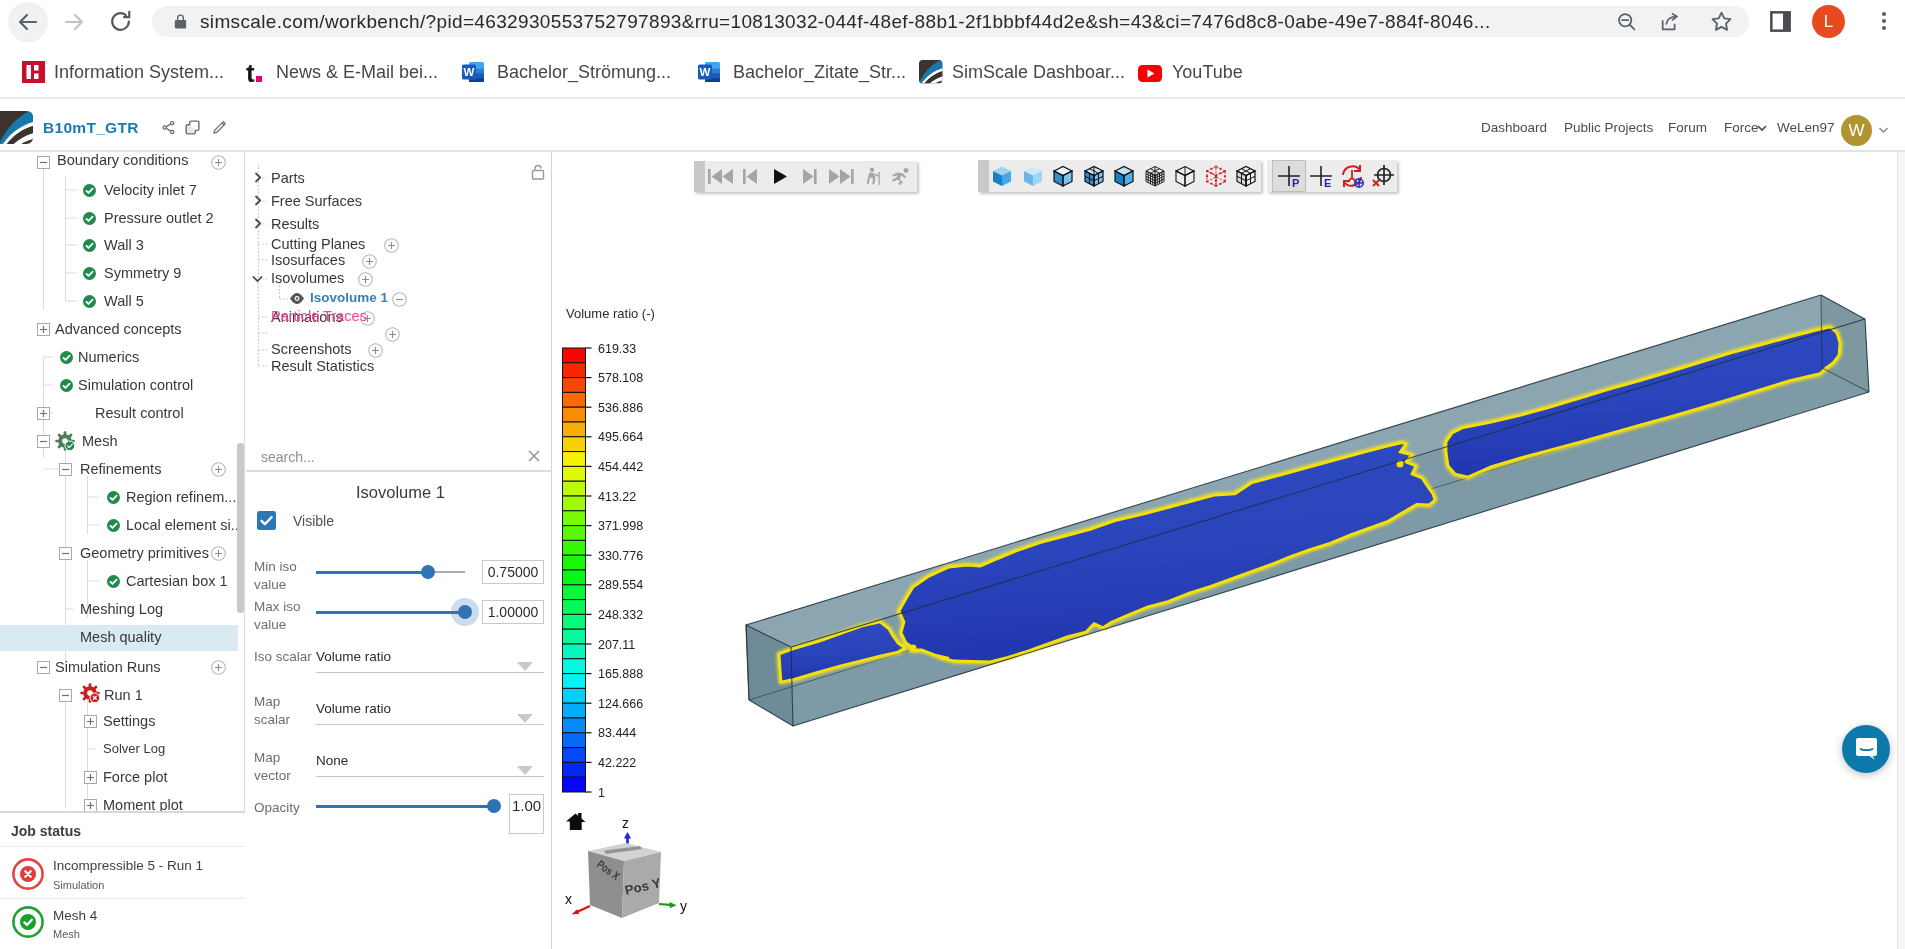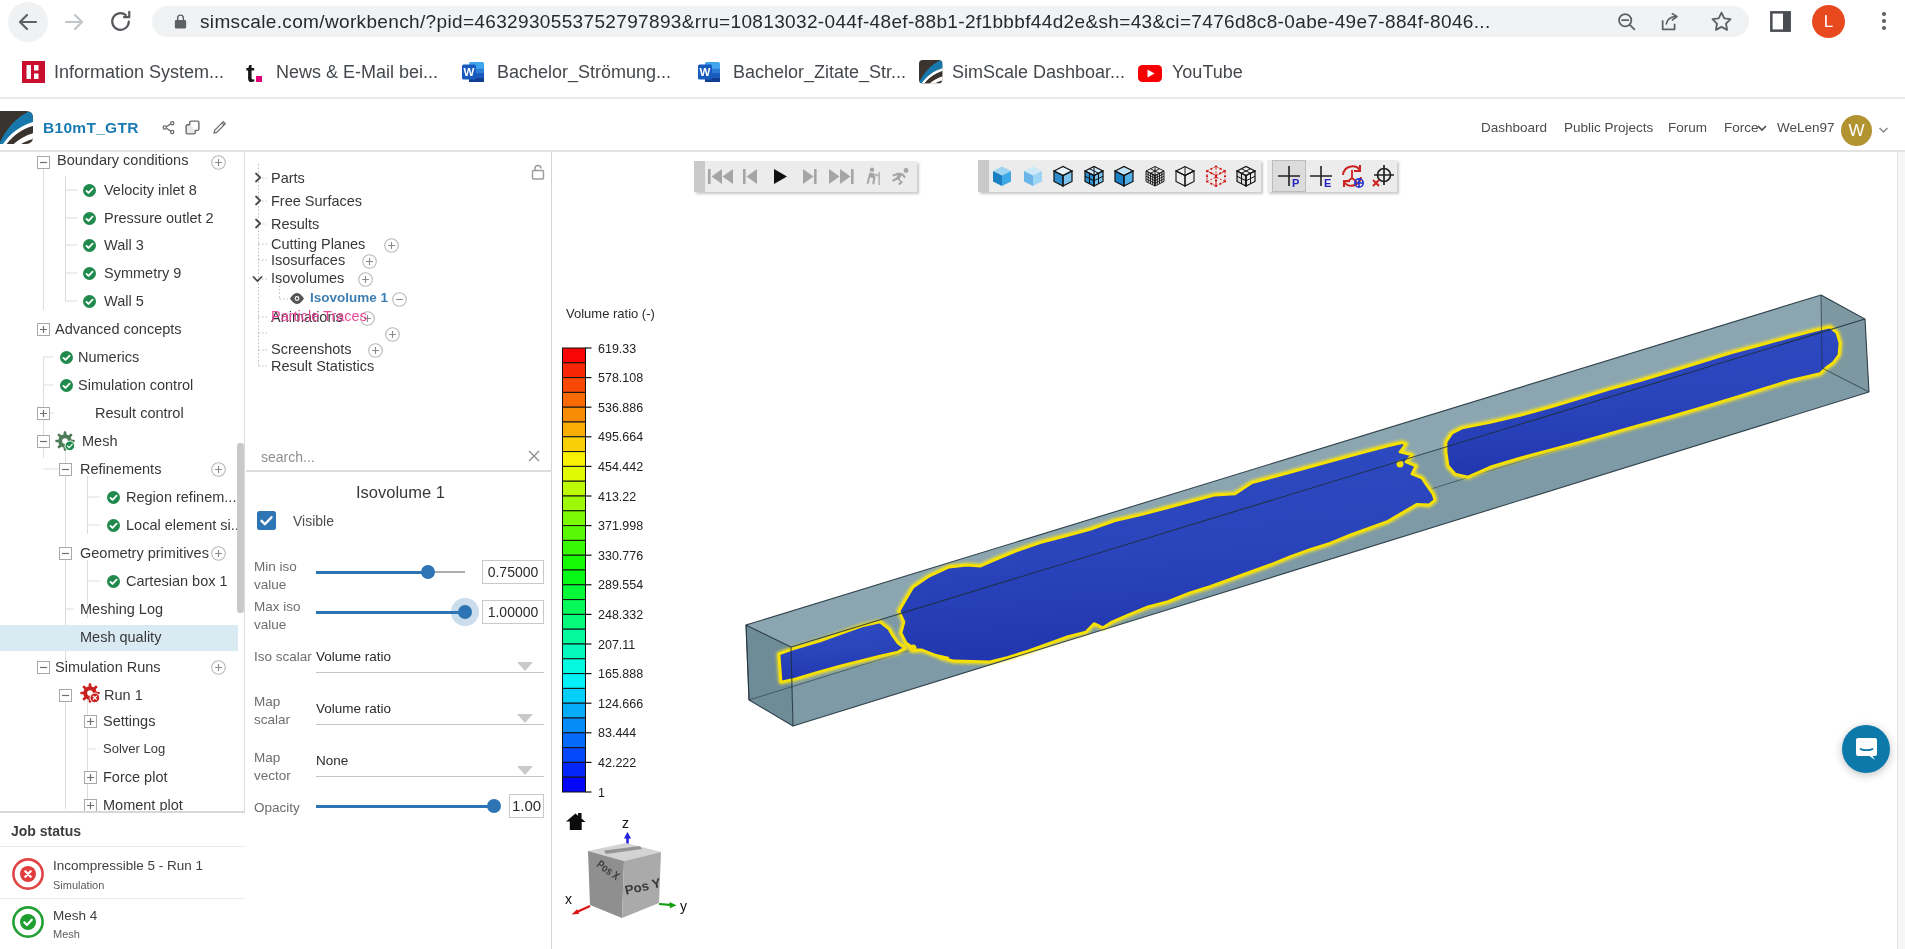--- a/index.html
+++ b/index.html
@@ -167,21 +167,21 @@
   </svg>
 <div class="abs" style="left:57px;top:152px;font-size:14.5px;color:#383838;font-weight:400;white-space:nowrap;">Boundary conditions</div>
 <svg class="abs" style="left:211px;top:155px" width="15" height="15" viewBox="0 0 15 15">
     <circle cx="7.5" cy="7.5" r="6.8" fill="none" stroke="#b9b9b9" stroke-width="1.1"></circle>
     <path d="M7.5 4.1v6.8M4.1 7.5h6.8" stroke="#8b8b8b" stroke-width="1.1"></path>
   </svg>
 <svg class="abs" style="left:83px;top:184px" width="13" height="13" viewBox="0 0 16 16">
     <circle cx="8" cy="8" r="8" fill="#1f8a4c"></circle>
     <path d="M4.2 8.4l2.6 2.6 5-5.2" fill="none" stroke="#fff" stroke-width="2.2" stroke-linecap="round" stroke-linejoin="round"></path>
   </svg>
-<div class="abs" style="left:104px;top:182px;font-size:14.5px;color:#383838;font-weight:400;white-space:nowrap;">Velocity inlet 8</div>
+<div class="abs" style="left:104px;top:182px;font-size:14.5px;color:#383838;font-weight:400;white-space:nowrap;">Velocity inlet 7</div>
 <svg class="abs" style="left:83px;top:212px" width="13" height="13" viewBox="0 0 16 16">
     <circle cx="8" cy="8" r="8" fill="#1f8a4c"></circle>
     <path d="M4.2 8.4l2.6 2.6 5-5.2" fill="none" stroke="#fff" stroke-width="2.2" stroke-linecap="round" stroke-linejoin="round"></path>
   </svg>
 <div class="abs" style="left:104px;top:210px;font-size:14.5px;color:#383838;font-weight:400;white-space:nowrap;">Pressure outlet 2</div>
 <svg class="abs" style="left:83px;top:239px" width="13" height="13" viewBox="0 0 16 16">
     <circle cx="8" cy="8" r="8" fill="#1f8a4c"></circle>
     <path d="M4.2 8.4l2.6 2.6 5-5.2" fill="none" stroke="#fff" stroke-width="2.2" stroke-linecap="round" stroke-linejoin="round"></path>
   </svg>
 <div class="abs" style="left:104px;top:237px;font-size:14.5px;color:#383838;font-weight:400;white-space:nowrap;">Wall 3</div>
@@ -441,21 +441,21 @@
 <div class="abs" style="left:254px;top:768px;font-size:13.5px;color:#6e6e6e;font-weight:400;white-space:nowrap;">vector</div>
 <div class="abs" style="left:316px;top:753px;font-size:13.5px;color:#2b2b2b;font-weight:400;white-space:nowrap;">None</div>
 <svg class="abs" style="left:517px;top:766px" width="16" height="9" viewBox="0 0 16 9">
     <path d="M0 0h16L8 9z" fill="#c9c9c9"></path>
   </svg>
 <div class="abs" style="left:316px;top:776px;width:228px;height:1px;background:#c4c4c4"></div>
 <div class="abs" style="left:254px;top:800px;font-size:13.5px;color:#6e6e6e;font-weight:400;white-space:nowrap;">Opacity</div>
 <div class="abs" style="left:316px;top:805px;width:178px;height:2.4px;background:#adadad"></div>
 <div class="abs" style="left:316px;top:804.8px;width:178.0px;height:2.8px;background:#2e74b5"></div>
 <div class="abs" style="left:487.0px;top:799px;width:14px;height:14px;border-radius:50%;background:#2e74b5"></div>
-<div class="abs" style="left:509px;top:794px;width:35px;height:24px;border:1px solid #c9c9c9;background:#fff;text-align:center;line-height:22px;font-size:15px;color:#2b2b2b">1.00</div>
+<div class="abs" style="left:509px;top:794px;width:35px;height:40px;border:1px solid #c9c9c9;background:#fff;text-align:center;line-height:22px;font-size:15px;color:#2b2b2b">1.00</div>
 <div class="abs" style="left:694px;top:161px;width:223px;height:31px;background:#ececec;box-shadow:1.5px 1.5px 2.5px rgba(0,0,0,0.22)"></div>
 <div class="abs" style="left:694px;top:161px;width:11px;height:31px;background:#c9c9c9"></div>
 <div class="abs" style="left:978px;top:160px;width:283px;height:32px;background:#ececec;box-shadow:1.5px 1.5px 2.5px rgba(0,0,0,0.22)"></div>
 <div class="abs" style="left:978px;top:160px;width:11px;height:32px;background:#c9c9c9"></div>
 <div class="abs" style="left:1267px;top:160px;width:130px;height:32px;background:#ececec;box-shadow:1.5px 1.5px 2.5px rgba(0,0,0,0.22)"></div>
 <div class="abs" style="left:1272px;top:160px;width:34px;height:32px;background:#dcdcdc;border:1px solid #bdbdbd"></div>
 <svg class="abs" style="left:706px;top:167px" width="210" height="19" viewBox="0 0 210 19">
 <g fill="#a5a5a5">
 <rect x="2" y="2" width="2.6" height="15"></rect>
       <path d="M16 2L5.5 9.5 16 17z"></path>

